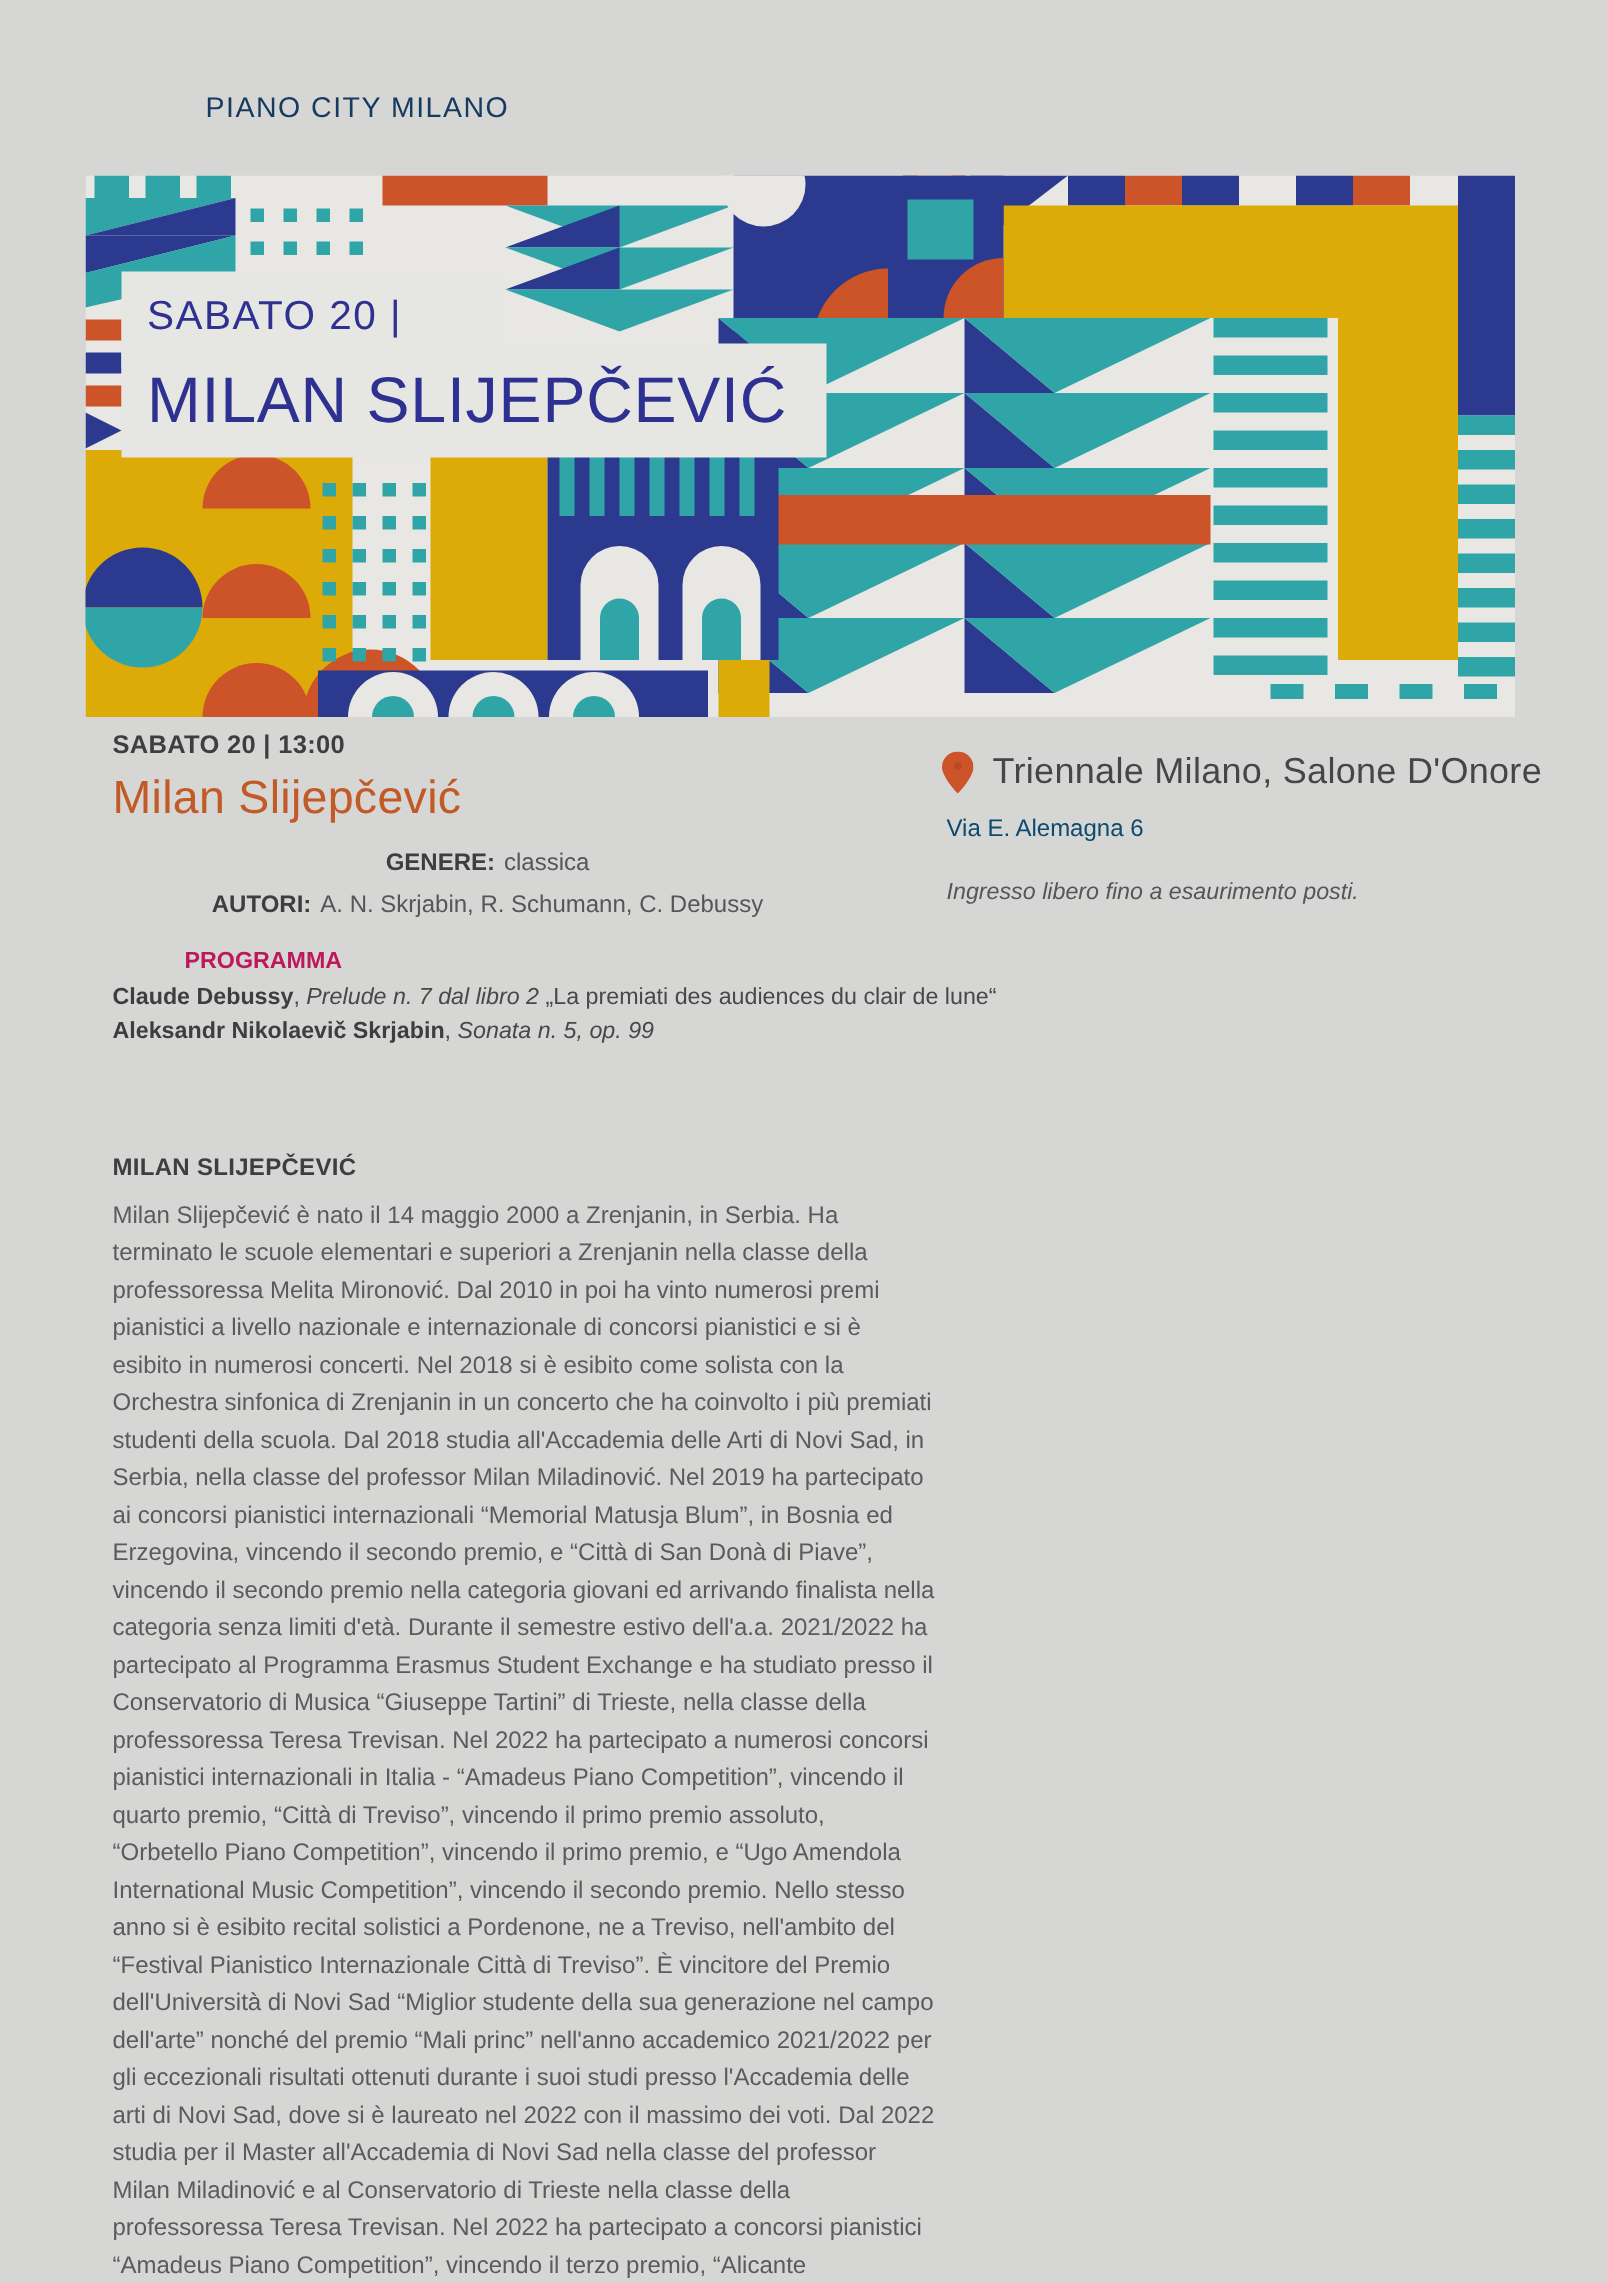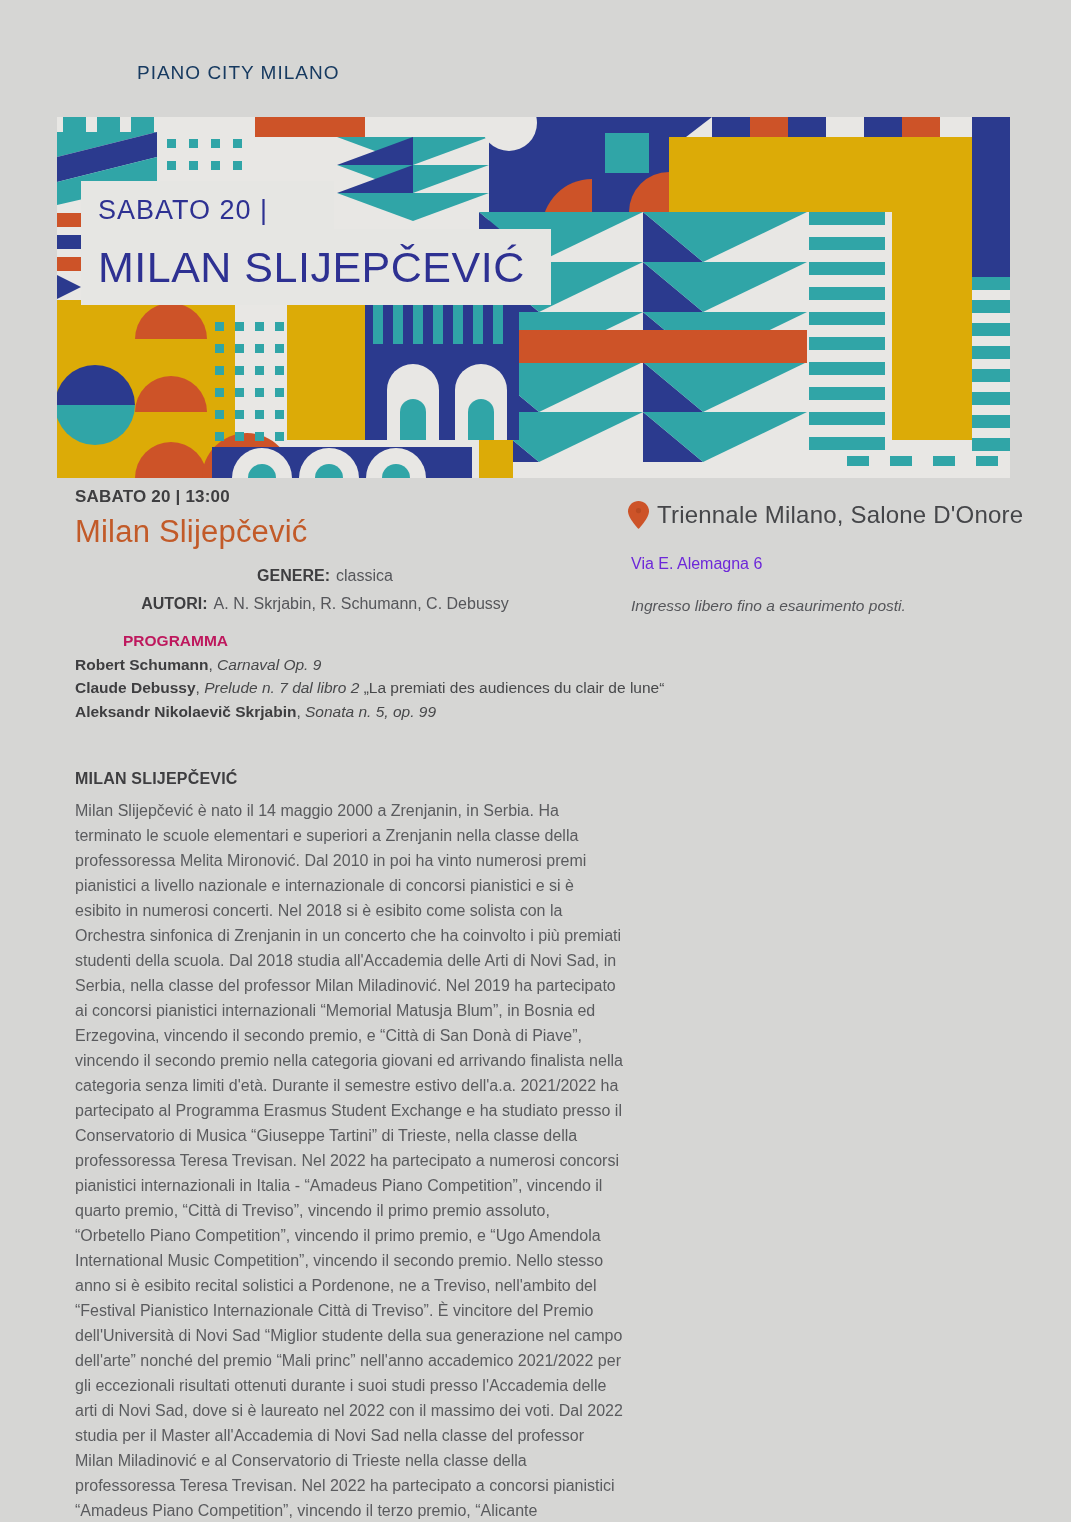--- a/index.html
+++ b/index.html
@@ -35,24 +35,24 @@
   
   .event-left{position:absolute;left:75px;top:487px;width:500px;}
   .event-date{font-size:17px;font-weight:700;color:#3e3e40;letter-spacing:0.2px;}
   .event-artist{font-size:31px;color:#c25a28;margin-top:7px;letter-spacing:0.2px;}
   .meta-line{font-size:16px;color:#55565a;text-align:center;}
   .meta-genre{margin-top:17px;}
   .meta-autori{margin-top:10px;}
   .meta-label{font-weight:700;color:#3e3e40;margin-right:6px;}
 
   .event-right{position:absolute;left:628px;top:501px;width:400px;}
-  .venue-row{display:flex;align-items:flex-start;}
+  .venue-row{display:flex;align-items:flex-start;justify-content:space-between;}
   .pin{width:21px;height:28px;margin-right:8px;flex:0 0 auto;}
   .venue-name{font-size:24px;color:#454649;letter-spacing:0.2px;}
-  .venue-address{font-size:16px;color:#6d28d9;margin-top:26px;margin-left:3px;}
+  .venue-address{font-size:16px;color:#0c4a6e;margin-top:15px;margin-left:3px;}
   .venue-note{font-size:15.5px;font-style:italic;color:#55565a;margin-top:24px;margin-left:3px;}
 
   
   .program{position:absolute;left:75px;top:629px;width:640px;font-size:15.5px;line-height:23.5px;color:#47484a;}
   .program-title{font-weight:700;color:#be185d;margin-left:48px;}
   .p-composer{font-weight:700;color:#3e3e40;}
   .p-piece{font-style:italic;}
   .sep{white-space:pre;}
 
   
@@ -274,23 +274,20 @@
       </svg>
       <span class="venue-name">Triennale Milano, Salone D'Onore</span>
     </div>
     <div class="venue-address">Via E. Alemagna 6</div>
     <div class="venue-note">Ingresso libero fino a esaurimento posti.</div>
   </div>
 
   <div class="program">
     <div class="program-title">PROGRAMMA</div>
     <div class="program-item">
-      <span class="p-composer">Robert Schumann</span><span class="sep">, </span><span class="p-piece">Carnaval Op. 9</span><span></span>
-    </div>
-    <div class="program-item">
       <span class="p-composer">Claude Debussy</span><span class="sep">, </span><span class="p-piece">Prelude n. 7 dal libro 2</span><span> „La premiati des audiences du clair de lune“</span>
     </div>
     <div class="program-item">
       <span class="p-composer">Aleksandr Nikolaevič Skrjabin</span><span class="sep">, </span><span class="p-piece">Sonata n. 5, op. 99</span><span></span>
     </div>
   </div>
 
   <div class="bio">
     <div class="bio-title">MILAN SLIJEPČEVIĆ</div>
     <div class="bio-text">Milan Slijepčević è nato il 14 maggio 2000 a Zrenjanin, in Serbia. Ha terminato le scuole elementari e superiori a Zrenjanin nella classe della professoressa Melita Mironović. Dal 2010 in poi ha vinto numerosi premi pianistici a livello nazionale e internazionale di concorsi pianistici e si è esibito in numerosi concerti. Nel 2018 si è esibito come solista con la Orchestra sinfonica di Zrenjanin in un concerto che ha coinvolto i più premiati studenti della scuola. Dal 2018 studia all'Accademia delle Arti di Novi Sad, in Serbia, nella classe del professor Milan Miladinović. Nel 2019 ha partecipato ai concorsi pianistici internazionali “Memorial Matusja Blum”, in Bosnia ed Erzegovina, vincendo il secondo premio, e “Città di San Donà di Piave”, vincendo il secondo premio nella categoria giovani ed arrivando finalista nella categoria senza limiti d'età. Durante il semestre estivo dell'a.a. 2021/2022 ha partecipato al Programma Erasmus Student Exchange e ha studiato presso il Conservatorio di Musica “Giuseppe Tartini” di Trieste, nella classe della professoressa Teresa Trevisan. Nel 2022 ha partecipato a numerosi concorsi pianistici internazionali in Italia - “Amadeus Piano Competition”, vincendo il quarto premio, “Città di Treviso”, vincendo il primo premio assoluto, “Orbetello Piano Competition”, vincendo il primo premio, e “Ugo Amendola International Music Competition”, vincendo il secondo premio. Nello stesso anno si è esibito recital solistici a Pordenone, ne a Treviso, nell'ambito del “Festival Pianistico Internazionale Città di Treviso”. È vincitore del Premio dell'Università di Novi Sad “Miglior studente della sua generazione nel campo dell'arte” nonché del premio “Mali princ” nell'anno accademico 2021/2022 per gli eccezionali risultati ottenuti durante i suoi studi presso l'Accademia delle arti di Novi Sad, dove si è laureato nel 2022 con il massimo dei voti. Dal 2022 studia per il Master all'Accademia di Novi Sad nella classe del professor Milan Miladinović e al Conservatorio di Trieste nella classe della professoressa Teresa Trevisan. Nel 2022 ha partecipato a concorsi pianistici “Amadeus Piano Competition”, vincendo il terzo premio, “Alicante International Piano Competition”, in Spagna, in cui ha ottenuto la Menzione d'onore per l'eccezionale performance, e Concorso pianistico nazionale “Davide Biollo”, vincendo il primo premio.</div>

